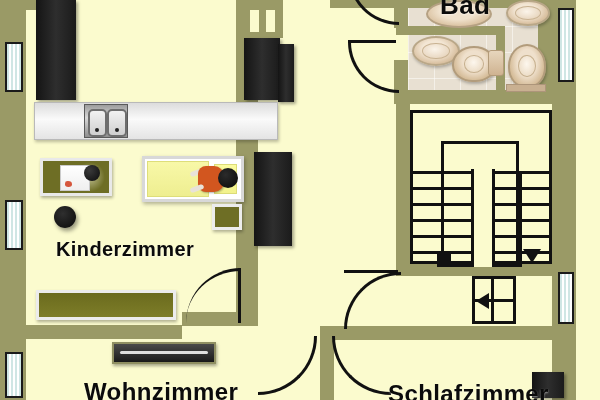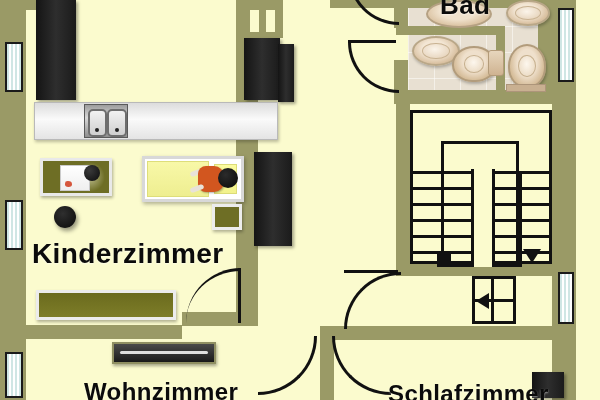--- a/index.html
+++ b/index.html
@@ -353,19 +353,19 @@
 
   <div class="door-arc" style="left:258px;top:336px;width:56px;height:56px;border-radius:0 0 100% 0;border-top:none;border-left:none;"></div>
 
   <div class="door-arc" style="left:332px;top:336px;width:56px;height:56px;border-radius:0 0 0 100%;border-top:none;border-right:none;"></div>
 
   <div class="door-leaf" style="left:344px;top:270px;width:54px;height:3px;"></div>
   <div class="door-arc" style="left:344px;top:272px;width:54px;height:54px;border-radius:100% 0 0 0;border-bottom:none;border-right:none;"></div>
 
   <div class="lbl" style="left:440px;top:-10px;font-size:26px;">Bad</div>
 
-  <div class="lbl" style="left:32px;top:238px;font-size:28px;">Kinderzimmer</div>
+  <div class="lbl" style="left:56px;top:238px;font-size:20px;">Kinderzimmer</div>
 
   <div class="lbl" style="left:84px;top:378px;font-size:24px;">Wohnzimmer</div>
 
   <div class="lbl" style="left:388px;top:368px;font-size:24px;margin-top:12px;">Schlafzimmer</div>
 
 </div>
 
 </body></html>

